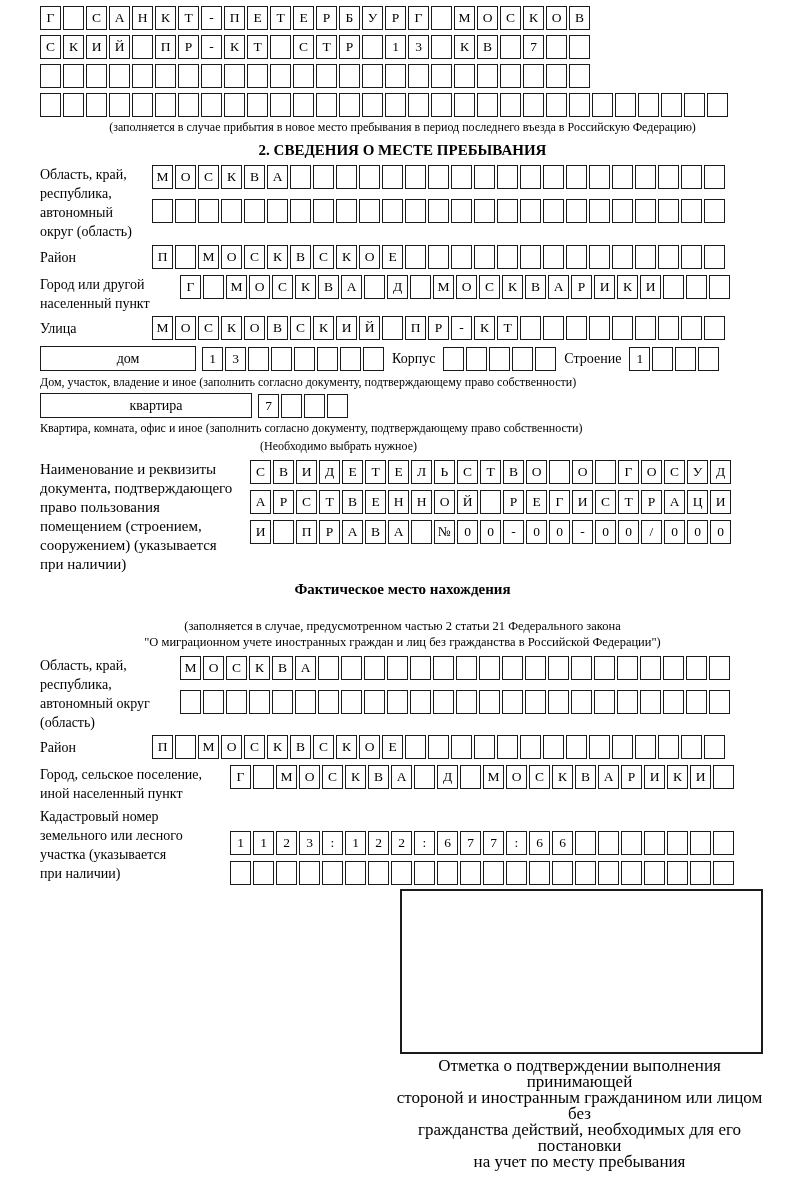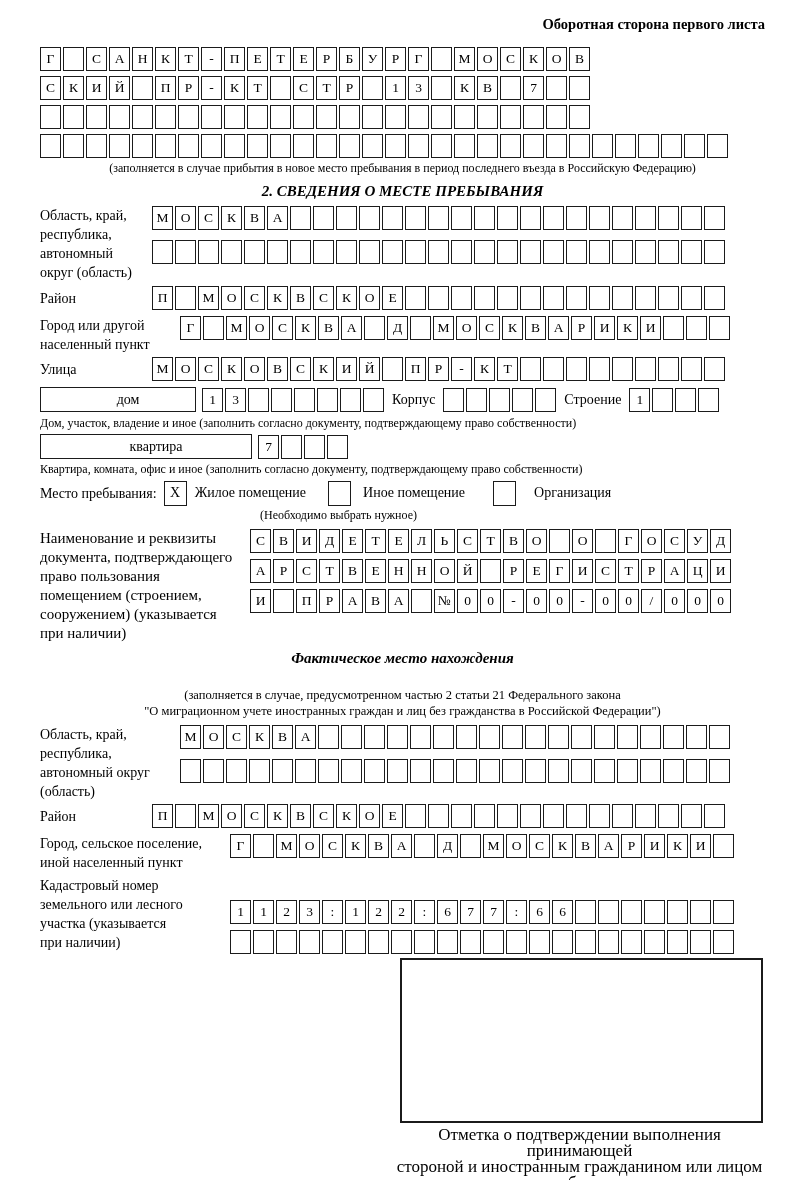--- a/index.html
+++ b/index.html
@@ -9,39 +9,38 @@
   .row{display:flex;align-items:flex-start;}
   .lbl{font-size:14px;line-height:19px;white-space:pre-line;flex-shrink:0;}
   .lbl-inline{font-size:14px;line-height:25px;flex-shrink:0;}
   .col{display:flex;flex-direction:column;}
   .cells{display:flex;flex-wrap:nowrap;}
   .cell{box-sizing:content-box;width:19px;height:22px;border:1.5px solid #1b1b1b;margin-right:2px;
         display:inline-flex;align-items:center;justify-content:center;
         font-size:13.5px;line-height:1;flex-shrink:0;}
   .note{font-size:12px;line-height:15px;}
   .note-center{text-align:center;}
-  .sec-title{text-align:center;font-size:15px;font-weight:bold;margin:6px 0 6px 0;line-height:18px;font-style:italic;}
+  .sec-title{text-align:center;font-size:15px;font-weight:bold;margin:6px 0 6px 0;line-height:18px;}
   .wide-box{box-sizing:border-box;border:1.5px solid #1b1b1b;height:25px;display:flex;align-items:center;
             justify-content:center;font-size:14px;flex-shrink:0;padding-left:20px;}
   .cbox{box-sizing:content-box;width:21px;height:23px;border:1.5px solid #1b1b1b;display:inline-flex;
         align-items:center;justify-content:center;font-size:14px;flex-shrink:0;}
   .opt{font-size:14px;line-height:26px;}
   .mb2{margin-bottom:2px}.mb3{margin-bottom:3px}.mb4{margin-bottom:4px}.mb5{margin-bottom:5px}.mb6{margin-bottom:6px}
   .stamp-box{box-sizing:border-box;border:2px solid #1b1b1b;width:363px;height:165px;margin-left:360px;margin-top:4px;}
   .stamp-caption{width:375px;margin-left:352px;margin-top:4px;font-size:17px;line-height:16px;
                  text-align:center;white-space:pre-line;}
   .fact-note{font-size:12.5px;line-height:16px;text-align:center;white-space:pre-line;margin-bottom:6px;margin-top:20px;}
   .gap10{height:10px}.gap6{height:6px}
 </style>
 </head>
 <body>
 
 <div class="page">
 
-  <div class="corner">Оборотная сторона первого листа</div>
 
   <div class="row">
     <div class="col">
       <div class="cells mb5">
           <span class="cell">Г</span>
           <span class="cell"></span>
           <span class="cell">С</span>
           <span class="cell">А</span>
           <span class="cell">Н</span>
           <span class="cell">К</span>
@@ -345,29 +344,20 @@
     <div class="wide-box" style="width:212px;margin-right:6px">квартира</div>
     <div class="cells">
         <span class="cell">7</span>
         <span class="cell"></span>
         <span class="cell"></span>
         <span class="cell"></span>
       </div>
   </div>
   <div class="note mb3">Квартира, комната, офис и иное (заполнить согласно документу, подтверждающему право собственности)</div>
 
-  <div class="row mb2" style="align-items:center">
-    <span class="lbl-inline">Место пребывания:</span>
-    <span class="cbox" style="margin:0 8px 0 7px">X</span>
-    <span class="opt">Жилое помещение</span>
-    <span class="cbox" style="margin:0 12px 0 22px"></span>
-    <span class="opt">Иное помещение</span>
-    <span class="cbox" style="margin:0 18px 0 28px"></span>
-    <span class="opt">Организация</span>
-  </div>
   <div class="note mb6" style="margin-left:220px">(Необходимо выбрать нужное)</div>
 
   <div class="row mb4">
     <div class="lbl" style="width:210px;font-size:15px">Наименование и реквизиты
 документа, подтверждающего
 право пользования
 помещением (строением,
 сооружением) (указывается
 при наличии)</div>
     <div class="col">

